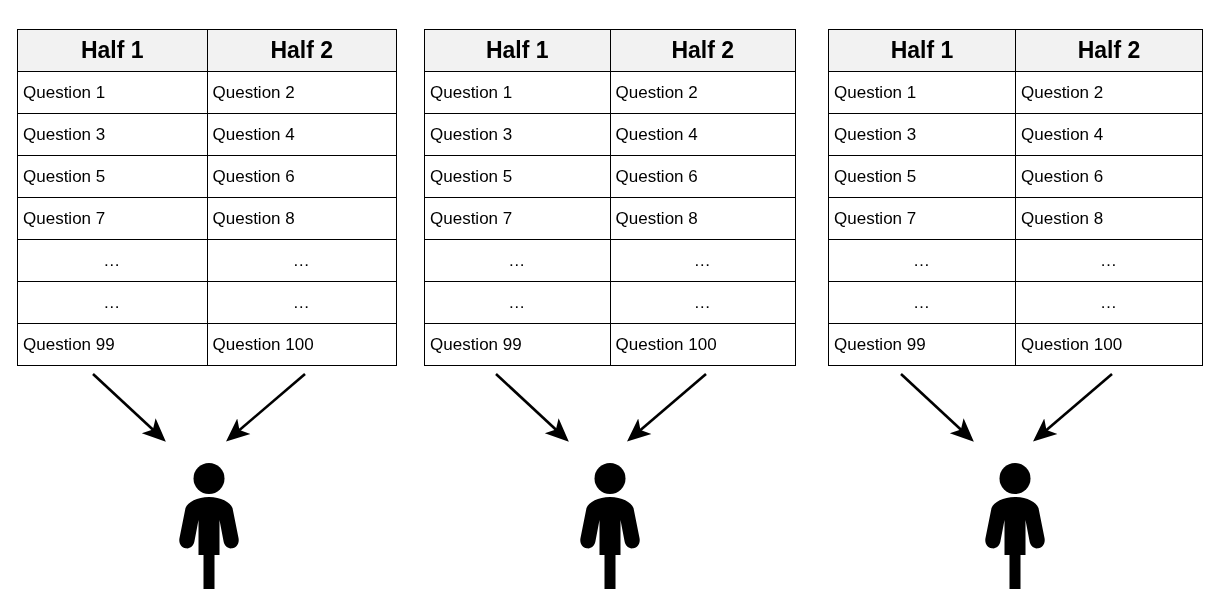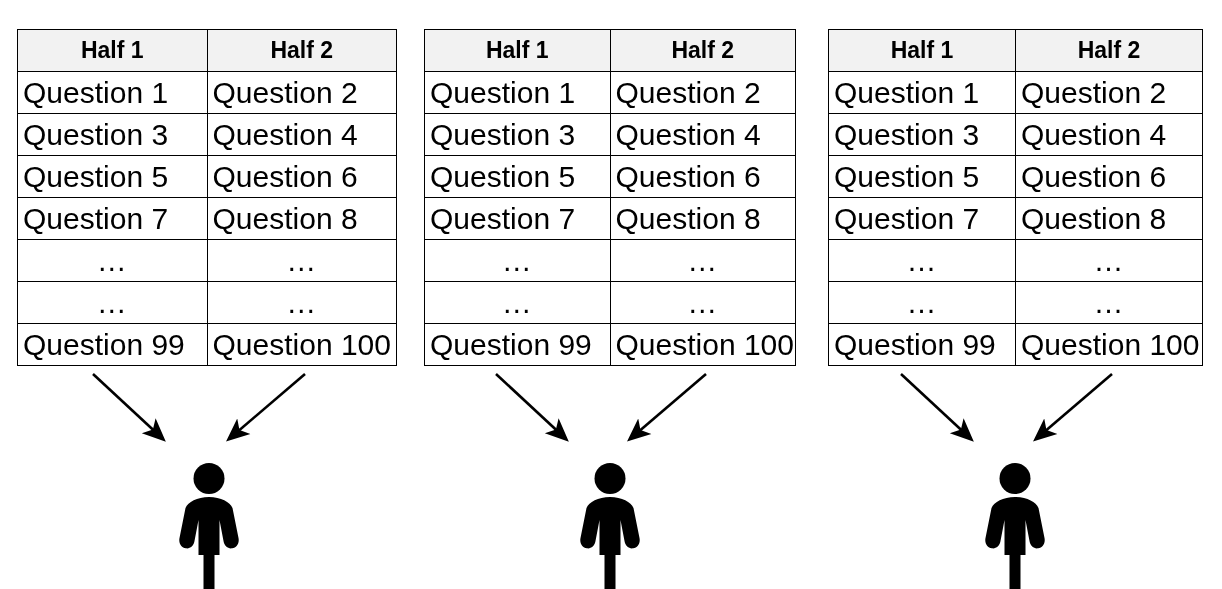--- a/index.html
+++ b/index.html
@@ -39,21 +39,21 @@
     border-collapse: collapse;
     table-layout: fixed;
     background: #ffffff;
   }
   .q-table th,
   .q-table td {
     border: 1.6px solid #000000;
     height: 42px;
     box-sizing: border-box;
     padding: 0 5px;
-    font-size: 30px;
+    font-size: 17px;
     line-height: 1;
     color: #000000;
     white-space: nowrap;
   }
   .q-table th {
     background: #F2F2F2;
     font-weight: bold;
     text-align: center;
     font-size: 23px;
   }

